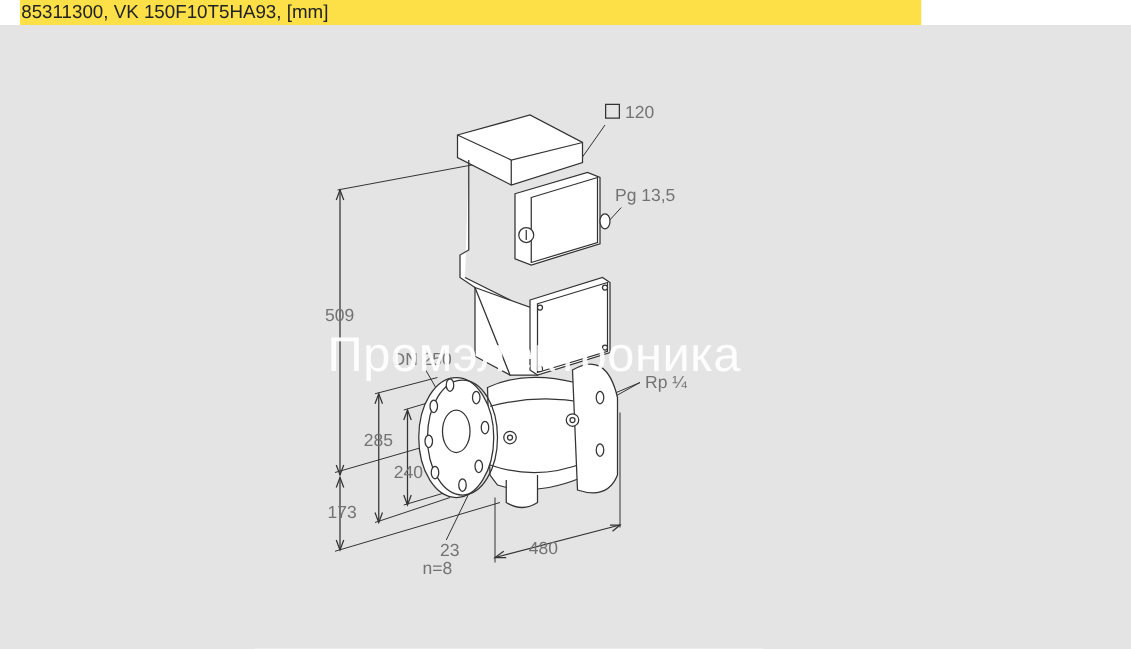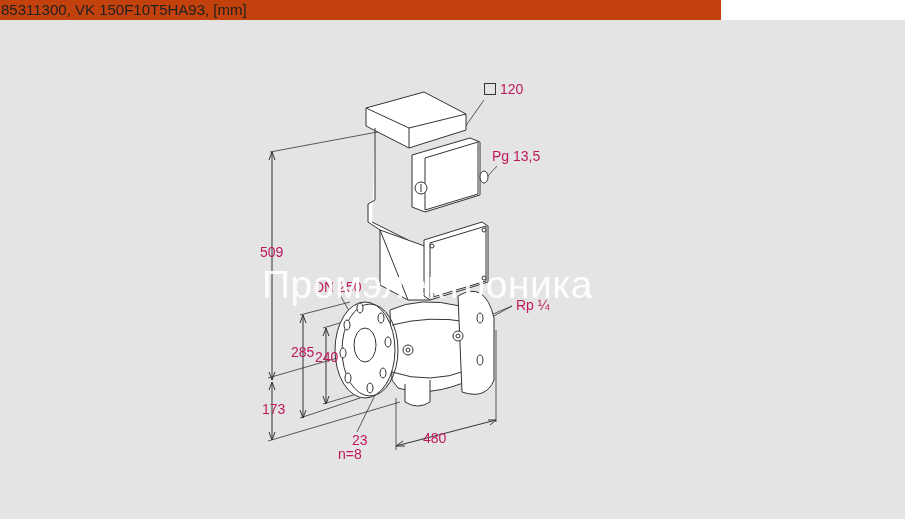--- a/index.html
+++ b/index.html
@@ -3,35 +3,35 @@
   <meta charset="utf-8">
   <style>
     html, body { margin: 0; padding: 0; }
     body {
       width: 905px; height: 519px; overflow: hidden;
       background: #ffffff;
       font-family: "Liberation Sans", sans-serif;
       position: relative;
     }
     .title-bar {
-      position: absolute; left: 0; top: 0; width: 721px; height: 20px;
-      background: #c2410c;
+      position: absolute; left: 16px; top: 0; width: 721px; height: 20px;
+      background: #fde047;
     }
     .title {
       position: absolute; left: 1px; top: 1px;
       font-size: 15px; line-height: 18px; color: #222222;
       white-space: nowrap;
     }
     .canvas {
       position: absolute; left: 0; top: 20px; width: 905px; height: 499px;
       background: #e4e4e4;
     }
     svg.drawing { position: absolute; left: 0; top: 0; }
     .lbl {
-      position: absolute; font-size: 14px; line-height: 16px; color: #be185d;
+      position: absolute; font-size: 14px; line-height: 16px; color: #737373;
       white-space: nowrap;
     }
     .watermark {
       position: absolute; left: 262px; top: 243px;
       font-size: 39px; line-height: 44px; color: rgba(255,255,255,0.92);
       white-space: nowrap; letter-spacing: 0.5px;
     }
     .sq-icon {
       display: inline-block; width: 10px; height: 10px;
       border: 1px solid #333; vertical-align: -1px; margin-right: 4px;
@@ -148,20 +148,20 @@
   </svg>
 
   <div class="lbl" style="left:484px; top:61px;">
     <span class="sq-icon"></span><span>120</span>
   </div>
   <div class="lbl" style="left:492px; top:128px;">Pg 13,5</div>
   <div class="lbl" style="left:260px; top:224px;">509</div>
   <div class="lbl" style="left:314px; top:259px;">DN 250</div>
   <div class="lbl" style="left:516px; top:277px;">Rp ¼</div>
   <div class="lbl" style="left:291px; top:324px;">285</div>
-  <div class="lbl" style="left:315px; top:329px;text-align:right;">240</div>
+  <div class="lbl" style="left:315px; top:349px;text-align:right;">240</div>
   <div class="lbl" style="left:262px; top:381px;text-align:right;">173</div>
   <div class="lbl" style="left:352px; top:412px;">23</div>
   <div class="lbl" style="left:338px; top:426px;">n=8</div>
   <div class="lbl" style="left:423px; top:410px;">480</div>
 
   <div class="watermark">Промэлектроника</div>
 </div>
 
 </body></html>

